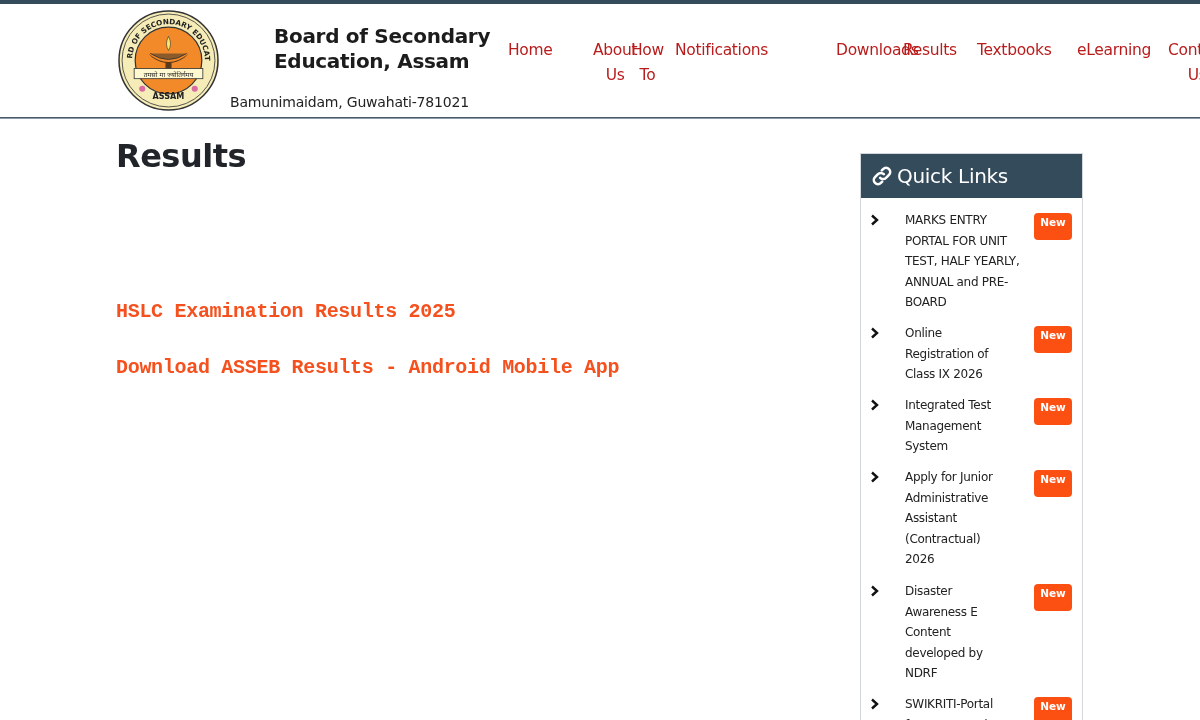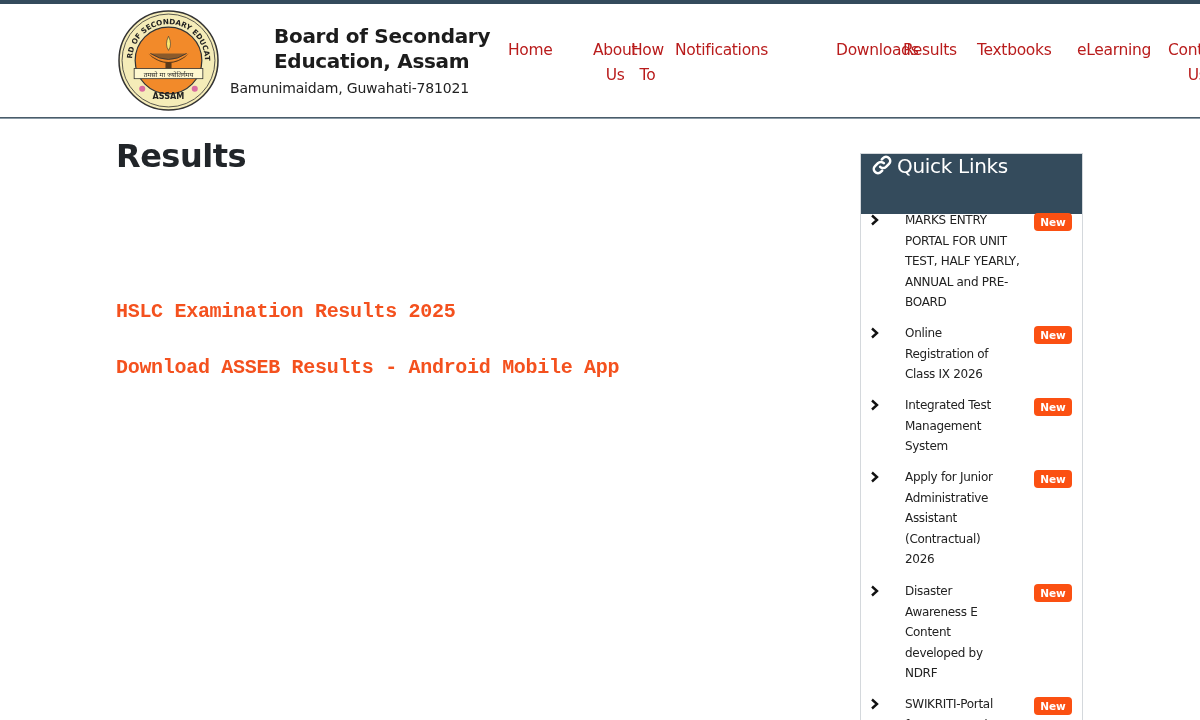--- a/index.html
+++ b/index.html
@@ -8,38 +8,38 @@
 
   .topbar { position: absolute; left: 0; top: 0; width: 1200px; height: 4px; background: #344b5c; }
 
   .header { position: absolute; left: 0; top: 4px; width: 1200px; height: 115px; background: #fff; border-bottom: 2px solid #4a5c69; }
   .header::after { content: ""; position: absolute; left: 0; right: 0; bottom: -2px; height: 1px; background: #8a9aa6; }
 
   .logo { position: absolute; left: 118px; top: 6px; width: 101px; height: 101px; }
 
   .brand { position: absolute; left: 230px; top: 20px; }
   .brand-title { font-family: "DejaVu Sans", sans-serif; font-weight: bold; font-size: 20px; line-height: 25px; color: #1c1c1c; letter-spacing: -0.3px; margin-left: 44px; }
-  .brand-sub { font-family: "DejaVu Sans", sans-serif; font-size: 14px; line-height: 20px; color: #222; margin-top: 4px; letter-spacing: -0.2px; }
+  .brand-sub { font-family: "DejaVu Sans", sans-serif; font-size: 14px; line-height: 20px; color: #222; margin-top: 18px; letter-spacing: -0.2px; }
 
   .nav { position: absolute; top: 34px; left: 0; }
   .nav-item { position: absolute; font-family: "DejaVu Sans", sans-serif; font-size: 15.5px; line-height: 25px; color: #b91c1c; text-align: center; white-space: pre-line; cursor: pointer; letter-spacing: -0.3px; }
 
   .main-title { position: absolute; left: 116px; top: 134px; font-family: "DejaVu Sans", sans-serif; font-weight: bold; font-size: 32px; line-height: 44px; color: #212529; letter-spacing: -0.5px; }
 
   .result-link { position: absolute; left: 116px; font-family: Liberation Mono, monospace; font-weight: bold; font-size: 20px; line-height: 22px; color: #f4511e; text-decoration: none; letter-spacing: -0.3px; cursor: pointer; margin-top: 42px; }
 
   .quick { position: absolute; left: 860px; top: 153px; width: 223px; height: 580px; border: 1px solid #d4d8dc; background: #fff; }
-  .quick-head { height: 60px; background: #344b5c; color: #fff; display: flex; align-items: flex-start; padding-left: 10px; }
+  .quick-head { height: 44px; background: #344b5c; color: #fff; display: flex; align-items: center; padding-left: 10px; }
   .quick-head .link-icon { width: 22px; height: 22px; margin-right: 4px; }
   .quick-head .qtitle { font-family: "DejaVu Sans", sans-serif; font-size: 20px; color: #fff; letter-spacing: -0.3px; }
 
   .qitem { position: absolute; left: 0; width: 221px; }
   .qitem .chev { position: absolute; left: 9px; top: 4px; width: 10px; height: 12px; }
   .qitem .qtext { position: absolute; left: 44px; width: 135px; font-family: "DejaVu Sans", sans-serif; font-size: 12px; line-height: 20.6px; color: #222; white-space: pre-line; letter-spacing: -0.3px; cursor: pointer; }
-  .qitem .badge { position: absolute; left: 173px; top: 3px; width: 38px; height: 18px; border-radius: 4px; background: #fb5012; color: #fff; font-family: "DejaVu Sans", sans-serif; font-weight: bold; font-size: 10.5px; line-height: 18px; text-align: center; }
+  .qitem .badge { position: absolute; left: 173px; top: 3px; width: 38px; height: 27px; border-radius: 4px; background: #fb5012; color: #fff; font-family: "DejaVu Sans", sans-serif; font-weight: bold; font-size: 10.5px; line-height: 18px; text-align: center; }
 </style>
 </head>
 <body>
 
 <div class="topbar"></div>
 
 <header class="header">
   <svg class="logo" viewBox="0 0 100 100">
     <circle cx="50" cy="50" r="49" fill="#f5ecb8" stroke="#333" stroke-width="1.5"></circle>
     <circle cx="50" cy="50" r="46" fill="none" stroke="#333" stroke-width="0.8"></circle>

